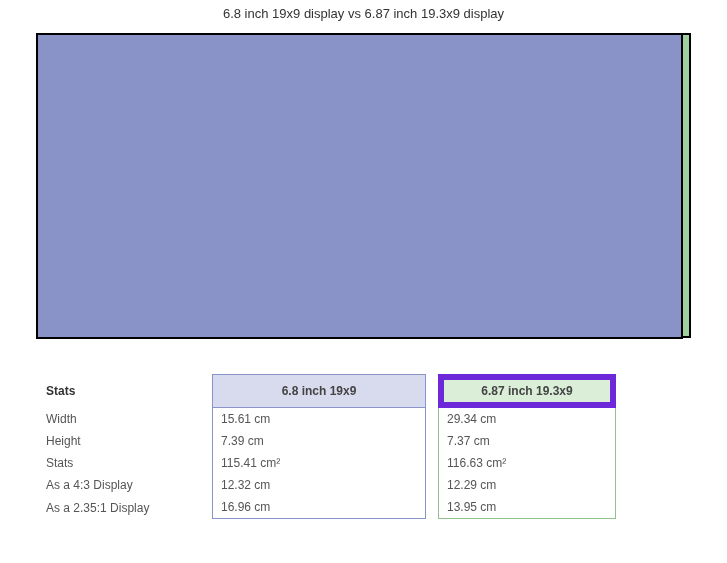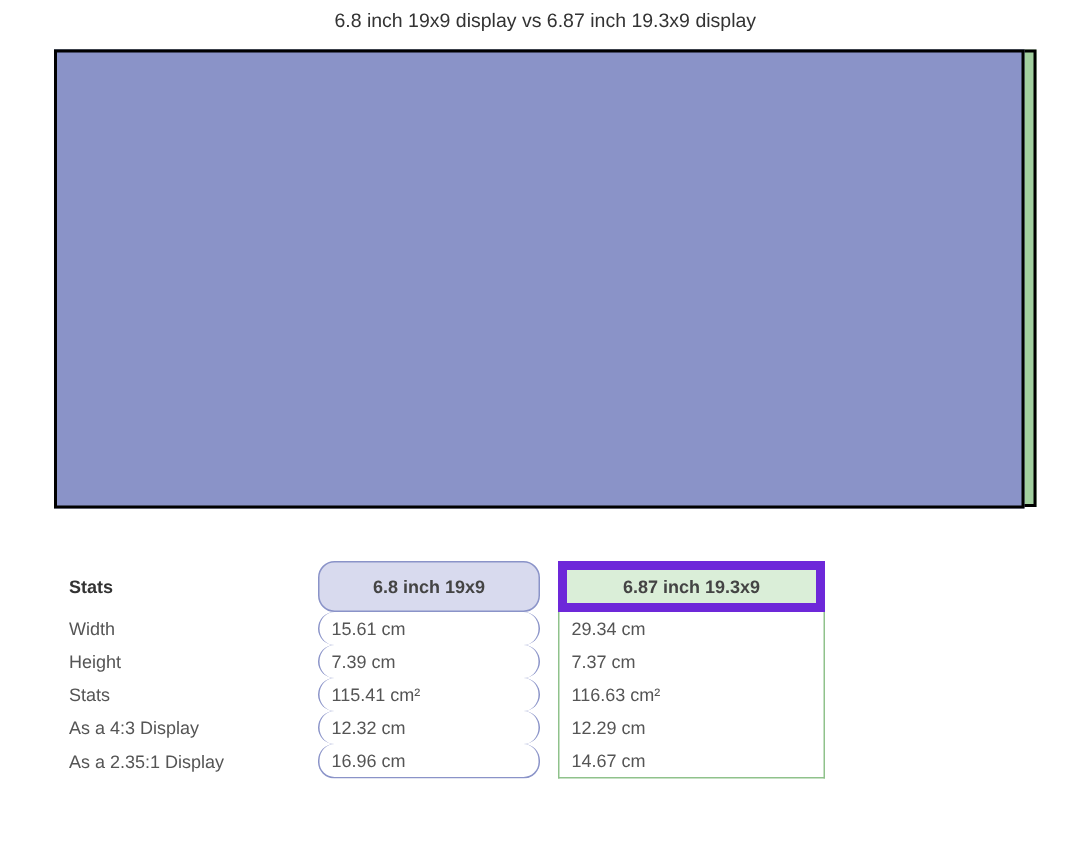--- a/index.html
+++ b/index.html
@@ -48,21 +48,21 @@
     font-size: 12px;
     color: #555;
   }
   .stats td, .stats th {
     padding: 4px 8px;
     text-align: left;
     vertical-align: middle;
     height: 22px;
   }
   .stats .col-label { width: 174px; }
-  .stats .col-a { width: 148px; border-radius: 11px; }
+  .stats .col-a { width: 214px; }
   .stats .gap  { width: 12px; padding:0; }
   .stats .col-b { width: 178px; }
 
   .stats thead th.col-label {
     font-weight: bold;
     color: #333;
   }
   .stats thead th.col-a,
   .stats thead th.col-b {
     font-weight: bold;
@@ -129,16 +129,16 @@
     <tr>
       <td class="col-label">As a 4:3 Display</td>
       <td class="col-a">12.32 cm</td>
       <td class="gap"></td>
       <td class="col-b">12.29 cm</td>
     </tr>
     <tr>
       <td class="col-label">As a 2.35:1 Display</td>
       <td class="col-a">16.96 cm</td>
       <td class="gap"></td>
-      <td class="col-b">14.67 cm</td>
+      <td class="col-b">13.95 cm</td>
     </tr>
   </tbody>
 </table>
 
 </body></html>

